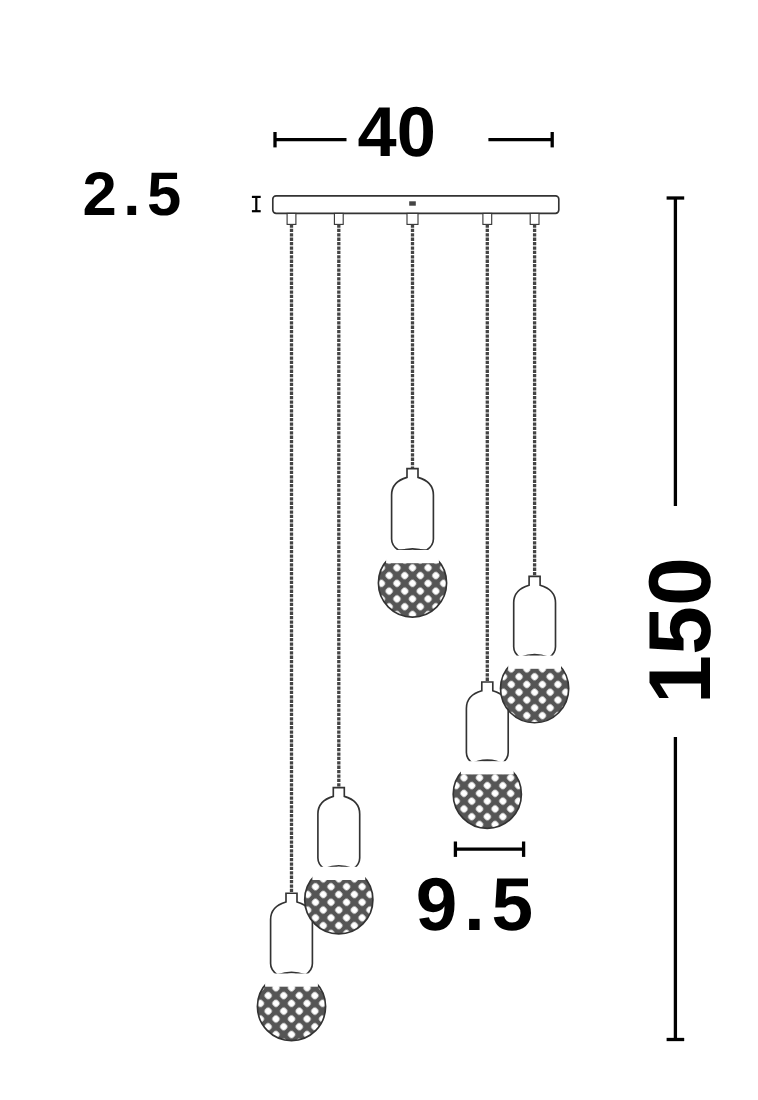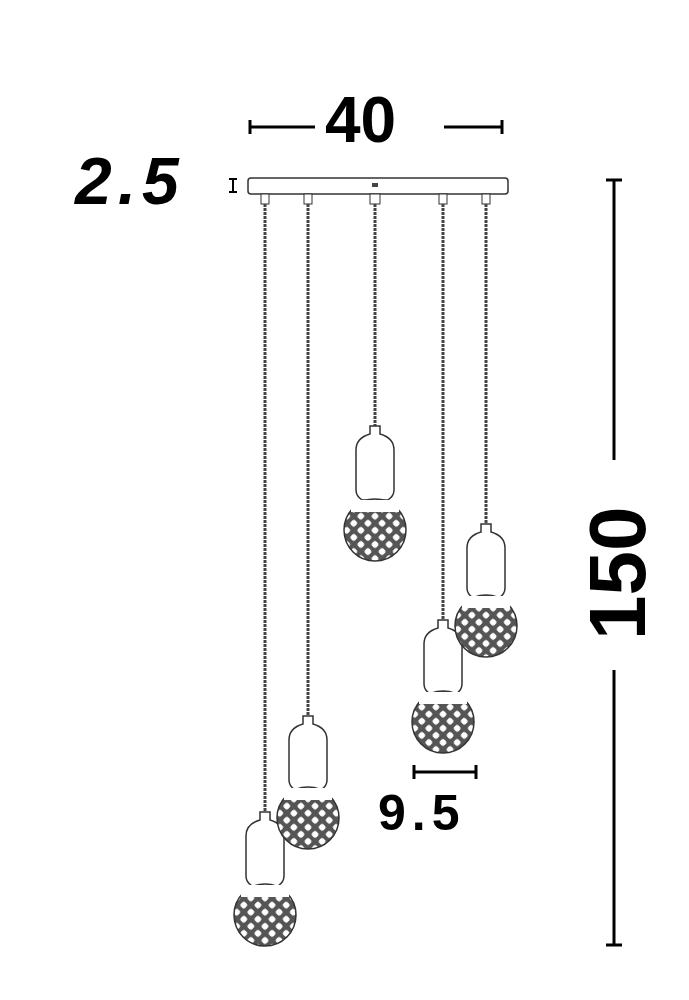--- a/index.html
+++ b/index.html
@@ -78,15 +78,15 @@
   <g transform="translate(486,0)">
     <rect x="-4" y="194" width="8" height="10" fill="#fff" stroke="#333"></rect>
     <line x1="0" y1="204" x2="0" y2="524" stroke="#444" stroke-width="3" stroke-dasharray="3,1"></line>
     <path d="M-5,524 h10 v8 q14,4 14,16 v40 q0,6 -6,10 h-26 q-6,-4 -6,-10 v-40 q0,-12 14,-16 z" fill="#fff" stroke="#333" stroke-width="1.5"></path>
     <circle cx="0" cy="626" r="31" fill="url(#lattice)" stroke="#333" stroke-width="1.5"></circle>
     <rect x="-24" y="596" width="48" height="12" fill="#fff"></rect>
   </g>
 </svg>
 
 <div class="dim" style="left:325px;top:88px;font-size:64px;">40</div>
-<div class="dim" style="left:75px;top:148px;font-size:66px;letter-spacing:6px;font-style:italic;">2.5</div>
+<div class="dim" style="left:75px;top:148px;font-size:56px;letter-spacing:6px;">2.5</div>
 <div class="dim" style="left:545px;top:528px;font-size:80px;transform:rotate(-90deg);transform-origin:left top;top:640px;left:578px;">150</div>
-<div class="dim" style="left:378px;top:788px;font-size:50px;letter-spacing:6px;">9.5</div>
+<div class="dim" style="left:378px;top:788px;font-size:68px;letter-spacing:6px;">9.5</div>
 
 </body></html>

